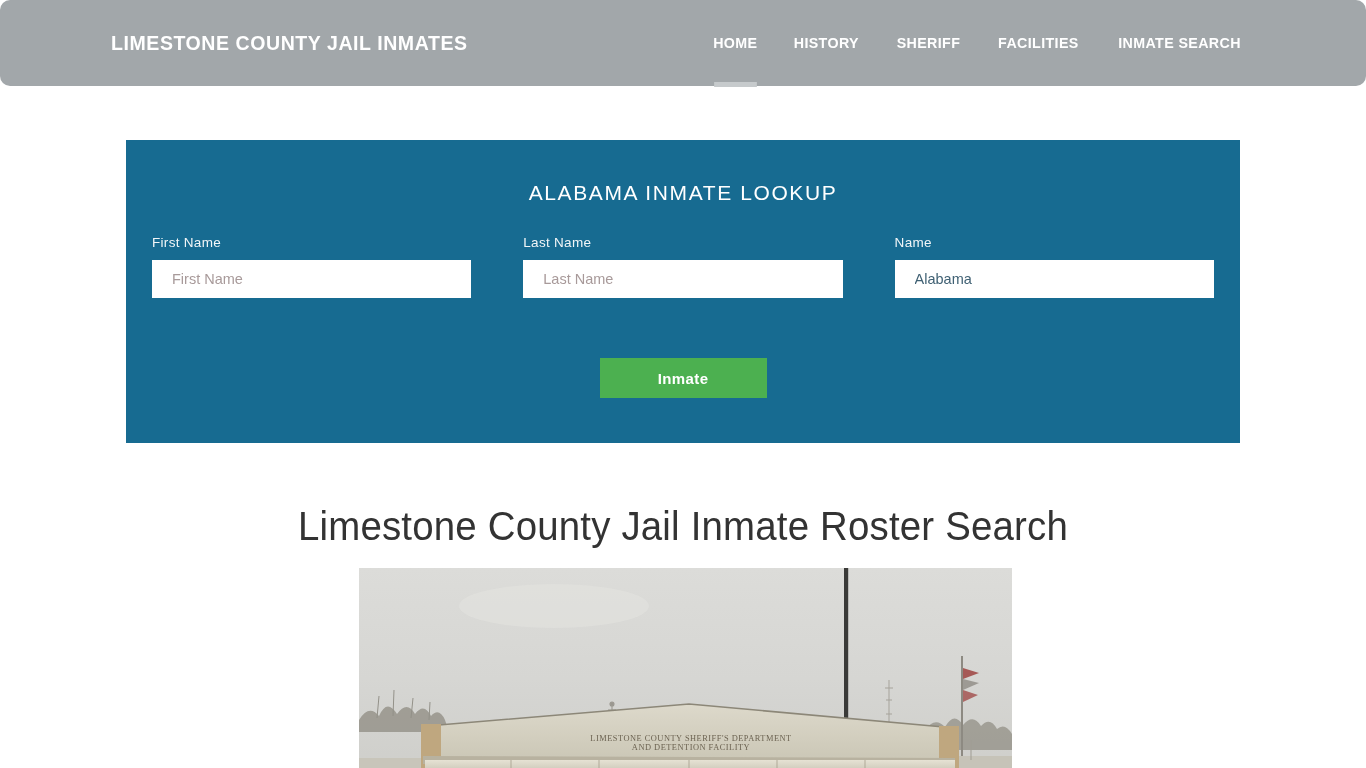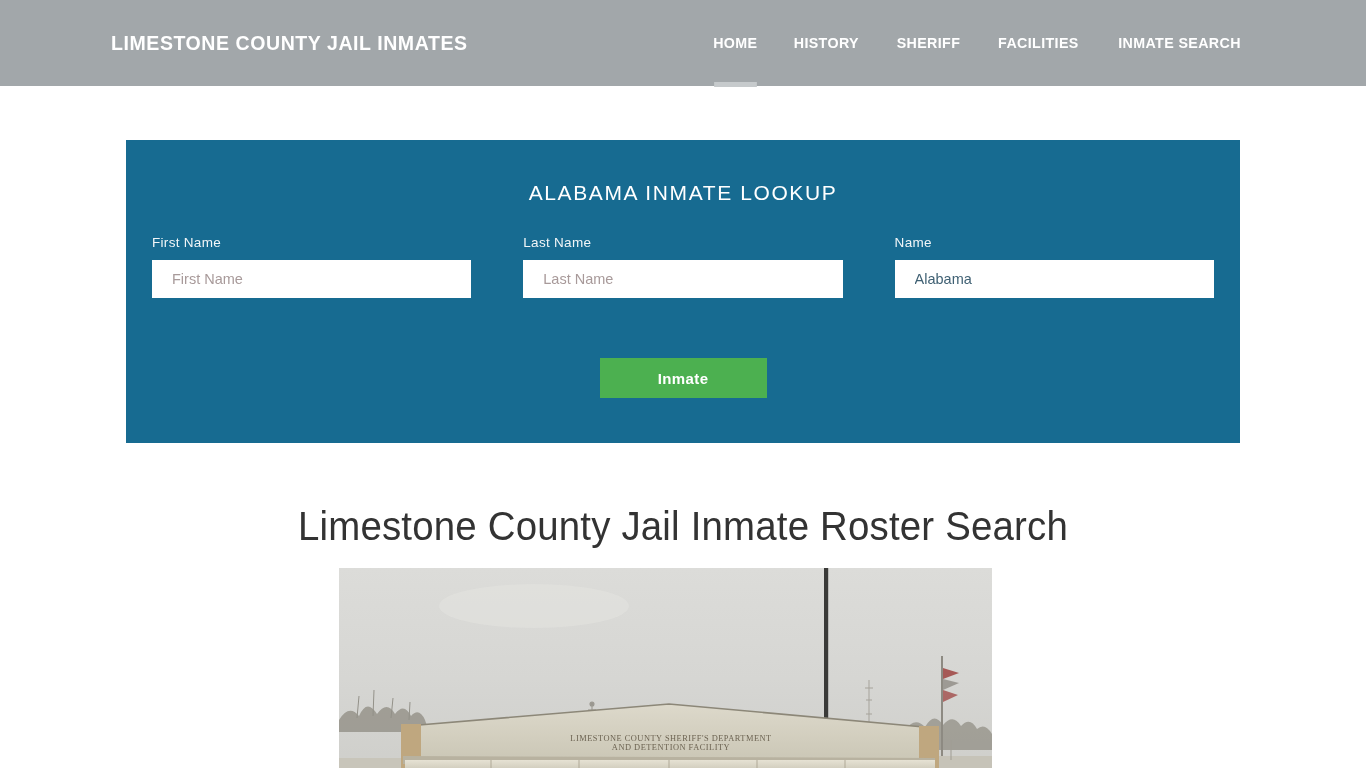--- a/index.html
+++ b/index.html
@@ -13,20 +13,21 @@
   }
 
   
   .site-header {
     position: relative;
     width: 1366px;
     height: 86px;
     background: #a2a7aa;
     display: flex;
     align-items: flex-start;
+    border-radius: 10px;
   }
 
   .brand {
     position: absolute;
     left: 111px;
     top: 31px;
     font-family: "Liberation Sans Narrow", "Liberation Sans", sans-serif;
     font-size: 21px;
     font-weight: bold;
     letter-spacing: 0.6px;
@@ -185,21 +186,21 @@
     font-family: "Liberation Sans Narrow", "Liberation Sans", sans-serif;
     font-size: 40px;
     font-weight: normal;
     color: #333333;
     letter-spacing: 0.2px;
     transform: scaleX(0.96);
   }
 
   .facility-photo {
     position: absolute;
-    left: 339px;
+    left: 359px;
     top: 568px;
     width: 653px;
     height: 200px;
     overflow: hidden;
     background: #d7d7d4;
   }
 
   
   .photo-svg { display: block; width: 653px; height: 200px; }
 </style>

